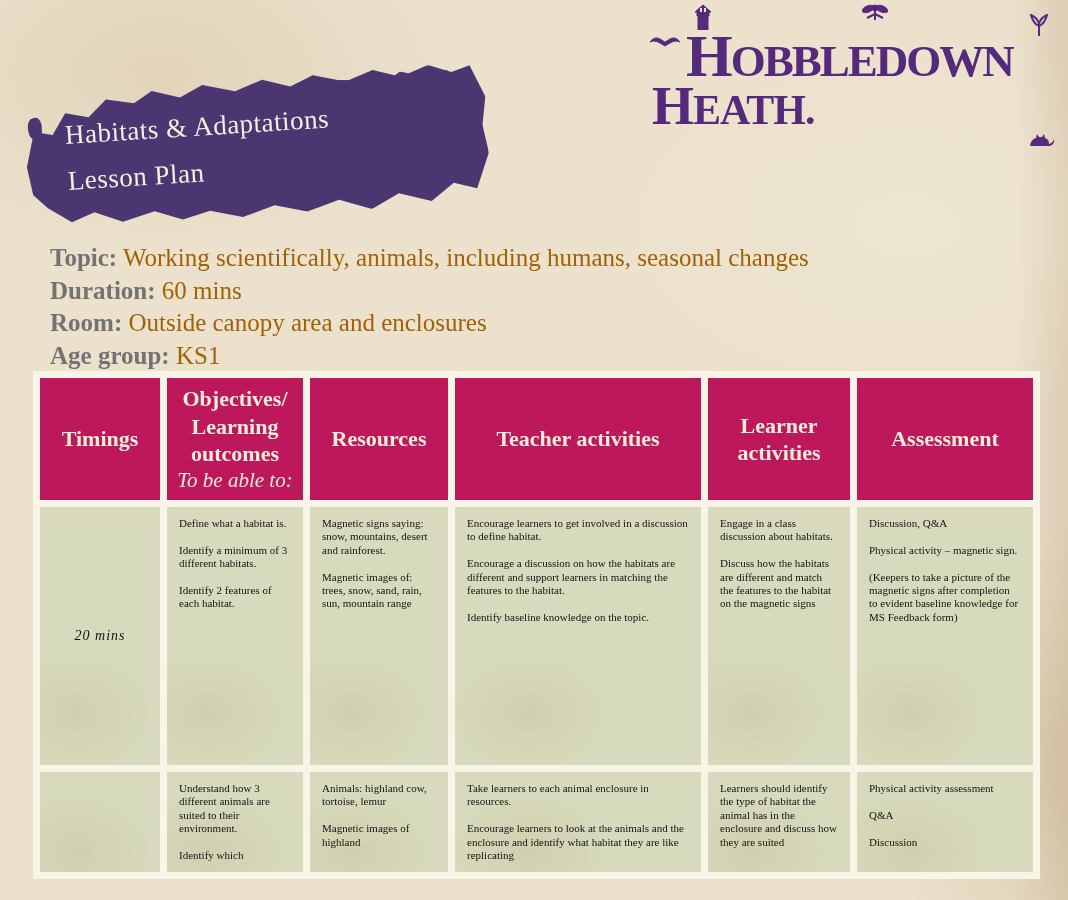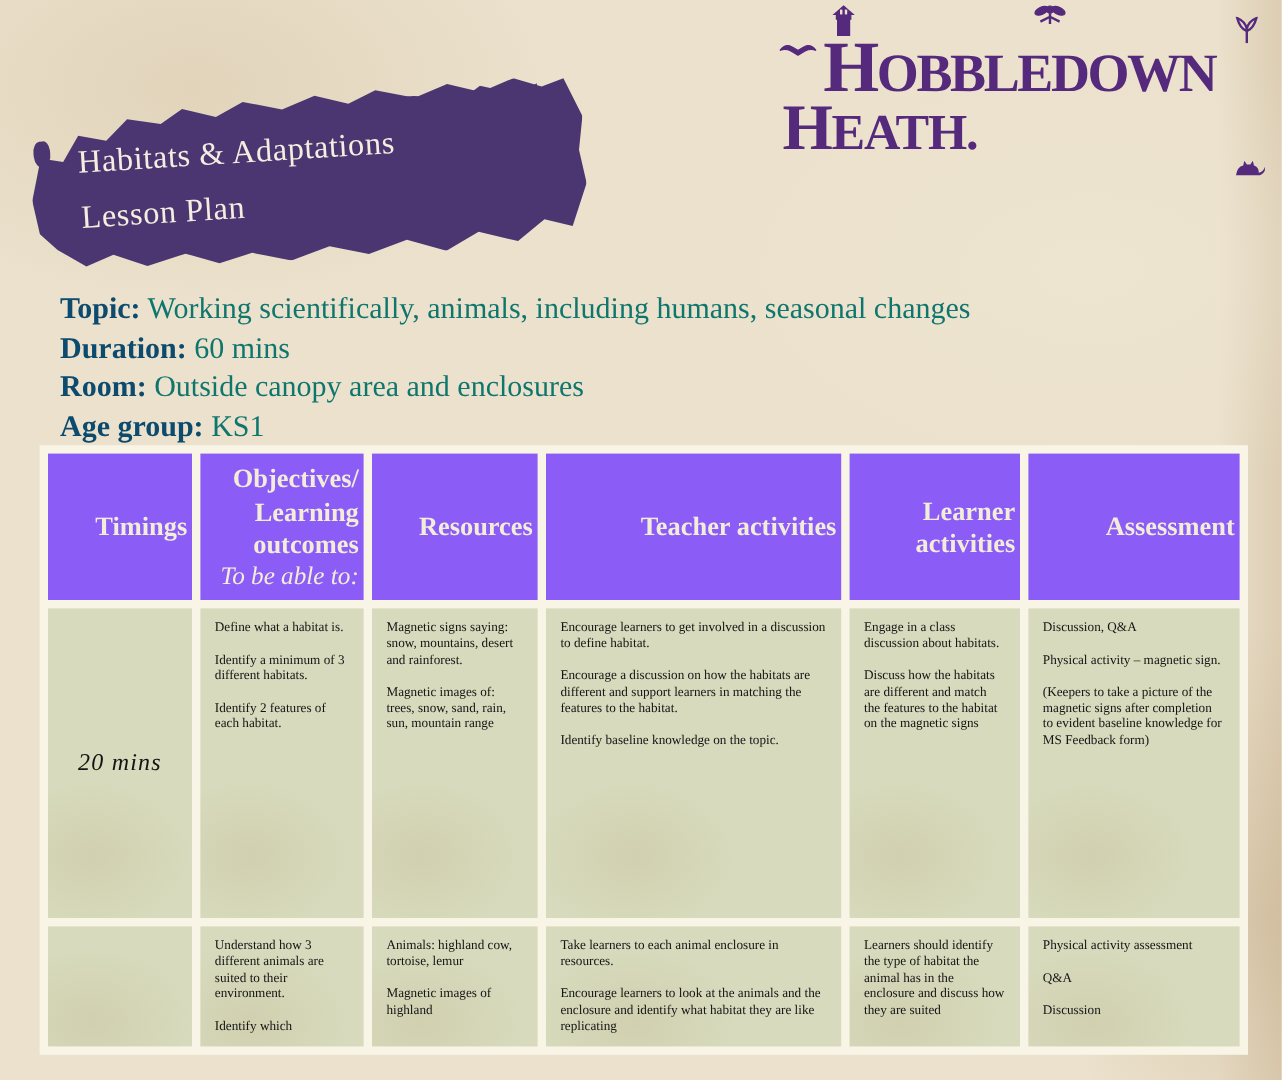--- a/index.html
+++ b/index.html
@@ -45,45 +45,45 @@
   .logo-line2::first-letter{font-size:54px;}
   .logo svg{position:absolute;fill:#552a7d;stroke:#552a7d;}
   .icon-bird{left:-4px;top:10px;}
   .icon-tower{left:40px;top:-18px;}
   .icon-fairy{left:208px;top:-20px;}
   .icon-plant{right:2px;top:-8px;}
   .icon-cat{right:-4px;bottom:-6px;}
 
   
   .info{position:absolute;left:50px;top:242px;width:980px;font-size:25px;line-height:1.3;color:#1b1320;}
-  .info-label{color:#0c4a6e;font-weight:bold;}
-  .info-value{color:#0f766e;}
+  .info-label{color:#737373;font-weight:bold;}
+  .info-value{color:#a16207;}
 
   
   .lesson-table{
     position:absolute;left:33px;top:371px;width:1007px;
     border-collapse:separate;border-spacing:7px;
     background:#f8f4e6;table-layout:fixed;
   }
   .lesson-table th{
-    background:#8b5cf6;color:#f2edd8;height:118px;
-    text-align:right;vertical-align:middle;
+    background:#be185d;color:#f2edd8;height:118px;
+    text-align:center;vertical-align:middle;
     font-size:22px;font-weight:bold;padding:2px 4px;
   }
   .h-label{white-space:pre-line;line-height:1.25;}
   .h-sub{font-weight:normal;font-size:21px;line-height:1.2;font-style:italic;}
   .lesson-table td{
     background:#d7dabc;
     background-image:radial-gradient(ellipse 120px 90px at 30% 80%, rgba(190,180,140,0.25), transparent 70%);
     vertical-align:top;padding:10px 12px;
     font-size:11px;line-height:1.22;color:#141414;
     white-space:pre-line;
   }
   .row-1 td{height:238px;}
-  td.cell-timings{vertical-align:middle;text-align:center;font-style:italic;font-size:20px;letter-spacing:1px;}
+  td.cell-timings{vertical-align:middle;text-align:center;font-style:italic;font-size:14px;letter-spacing:1px;}
 </style>
 </head>
 <body>
 
 <div class="banner">
   <div class="banner-text">Habitats &amp; Adaptations
 Lesson Plan</div>
 </div>
 <div class="banner-speck speck-a"></div>
 <div class="banner-speck speck-b"></div>

